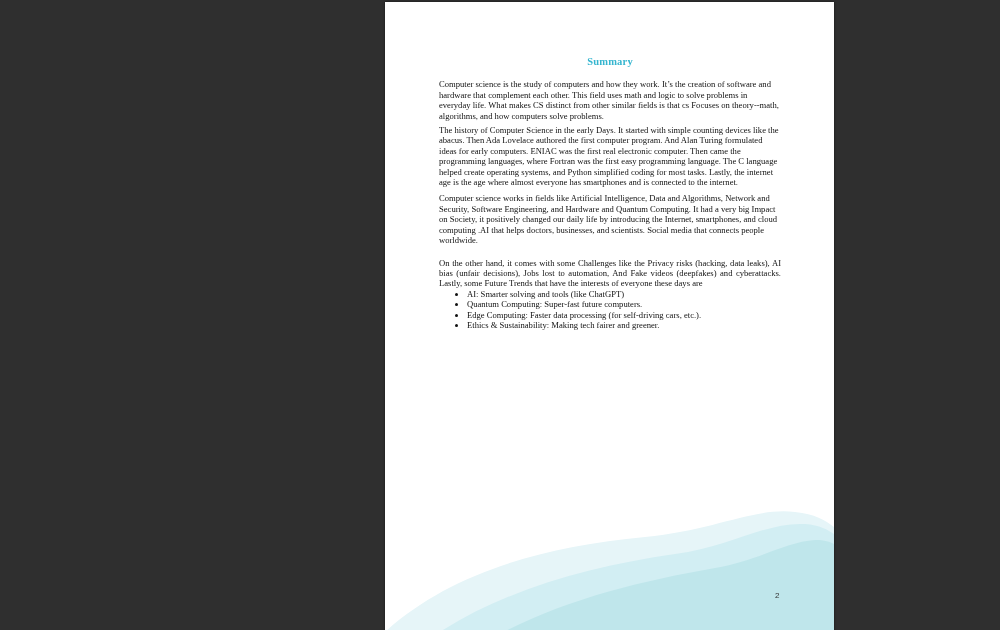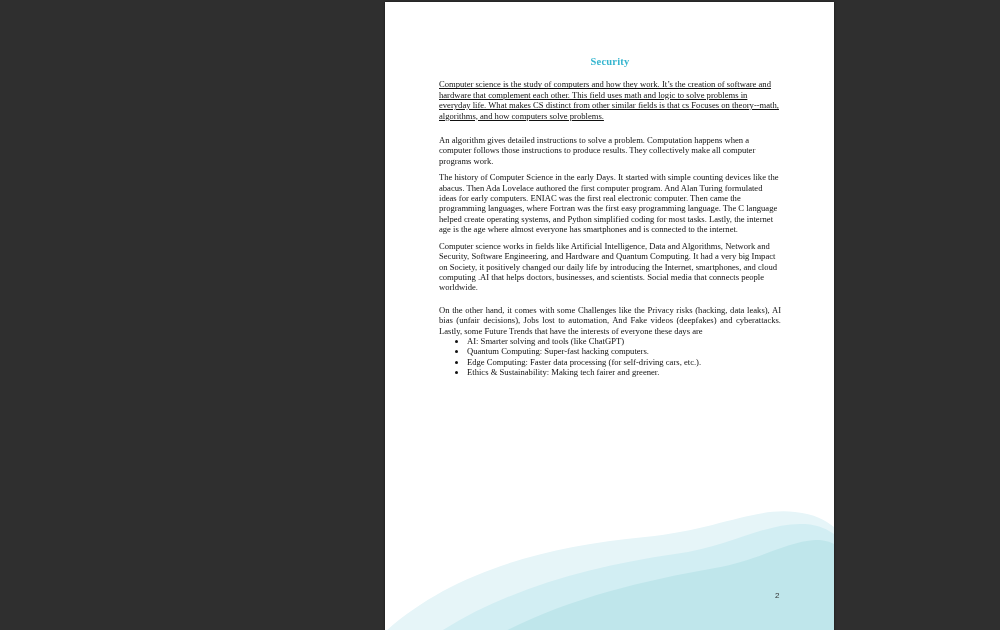--- a/index.html
+++ b/index.html
@@ -17,48 +17,47 @@
   .waves { position:absolute; left:0; top:0; width:449px; height:640px; }
   .content {
     position:absolute; left:54px; top:55px; width:342px;
     font-size:8.6px; line-height:10.4px; color:#111;
   }
   .title {
     text-align:center; color:#35b5cf; font-weight:bold; font-size:10.5px;
     margin:0 0 12px 0; letter-spacing:0.2px;
   }
   p { margin:0 0 6px 0; }
-  p.gap { margin-bottom:14px;text-decoration:underline; }
+  p.gap { margin-bottom:4px; }
   p.just { text-align:justify;margin-top:12px; }
   ul { margin:0 0 20px 0; padding-left:28px; }
   ul li { list-style:disc; margin:0; }
   .pagenum {
     position:absolute; left:390px; top:589px; font-family:"Liberation Sans", sans-serif;
     font-size:8px; color:#333;
   }
 </style>
 </head>
 <body>
 
 <div class="page">
   <svg class="waves" viewBox="0 0 449 640" preserveAspectRatio="none">
     <path d="M0 640 L0 630 C60 575 150 545 260 535 C330 528 370 505 410 510 C430 512 440 518 449 525 L449 640 Z" fill="#e6f5f8"></path>
     <path d="M40 640 C110 590 200 565 290 552 C345 545 380 520 420 522 C435 523 443 528 449 532 L449 640 Z" fill="#d2eef3"></path>
     <path d="M100 640 C170 600 250 580 330 566 C375 558 400 540 430 538 C440 538 445 540 449 542 L449 640 Z" fill="#bfe6eb"></path>
   </svg>
 
   <div class="content">
-    <div class="title">Security</div>
+    <div class="title">Summary</div>
     <p class="gap">Computer science is the study of computers and how they work. It’s the creation of software and hardware that complement each other. This field uses math and logic to solve problems in everyday life. What makes CS distinct from other similar fields is that cs Focuses on theory--math, algorithms, and how computers solve problems.</p>
-    <p>An algorithm gives detailed instructions to solve a problem. Computation happens when a computer follows those instructions to produce results. They collectively make all computer programs work.</p>
     <p>The history of Computer Science in the early Days. It started with simple counting devices like the abacus. Then Ada Lovelace authored the first computer program. And Alan Turing formulated ideas for early computers. ENIAC was the first real electronic computer. Then came the programming languages, where Fortran was the first easy programming language. The C language helped create operating systems, and Python simplified coding for most tasks. Lastly, the internet age is the age where almost everyone has smartphones and is connected to the internet.</p>
     <p>Computer science works in fields like Artificial Intelligence, Data and Algorithms, Network and Security, Software Engineering, and Hardware and Quantum Computing. It had a very big Impact on Society, it positively changed our daily life by introducing the Internet, smartphones, and cloud computing .AI that helps doctors, businesses, and scientists. Social media that connects people worldwide.</p>
     <p class="just" style="margin-bottom:0">On the other hand, it comes with some Challenges like the Privacy risks (hacking, data leaks), AI bias (unfair decisions), Jobs lost to automation, And Fake videos (deepfakes) and cyberattacks. Lastly, some Future Trends that have the interests of everyone these days are</p>
     <ul>
       <li>AI: Smarter solving and tools (like ChatGPT)</li>
-      <li>Quantum Computing: Super-fast hacking computers.</li>
+      <li>Quantum Computing: Super-fast future computers.</li>
       <li>Edge Computing: Faster data processing (for self-driving cars, etc.).</li>
       <li>Ethics &amp; Sustainability: Making tech fairer and greener.</li>
     </ul>
   </div>
 
   <div class="pagenum">2</div>
 </div>
 
 </body></html>

